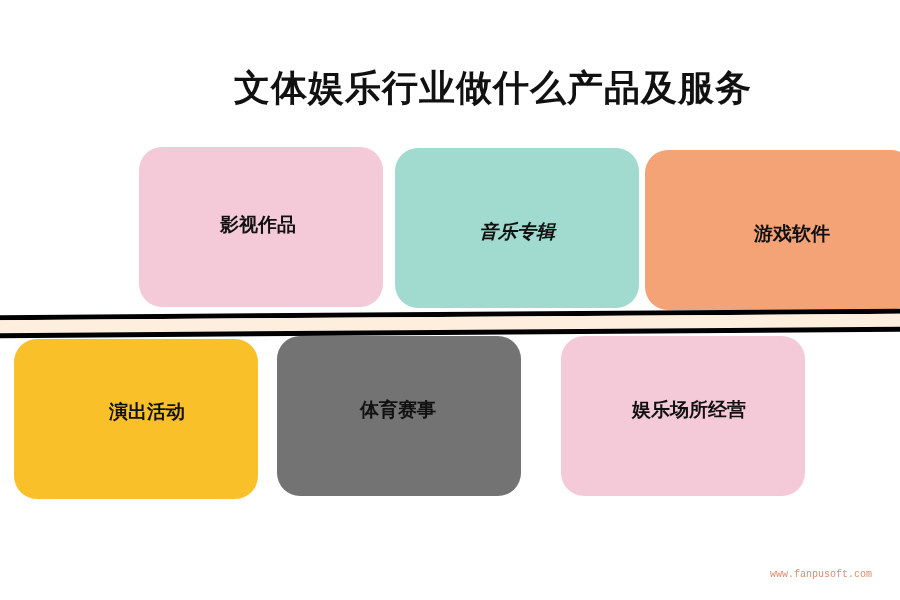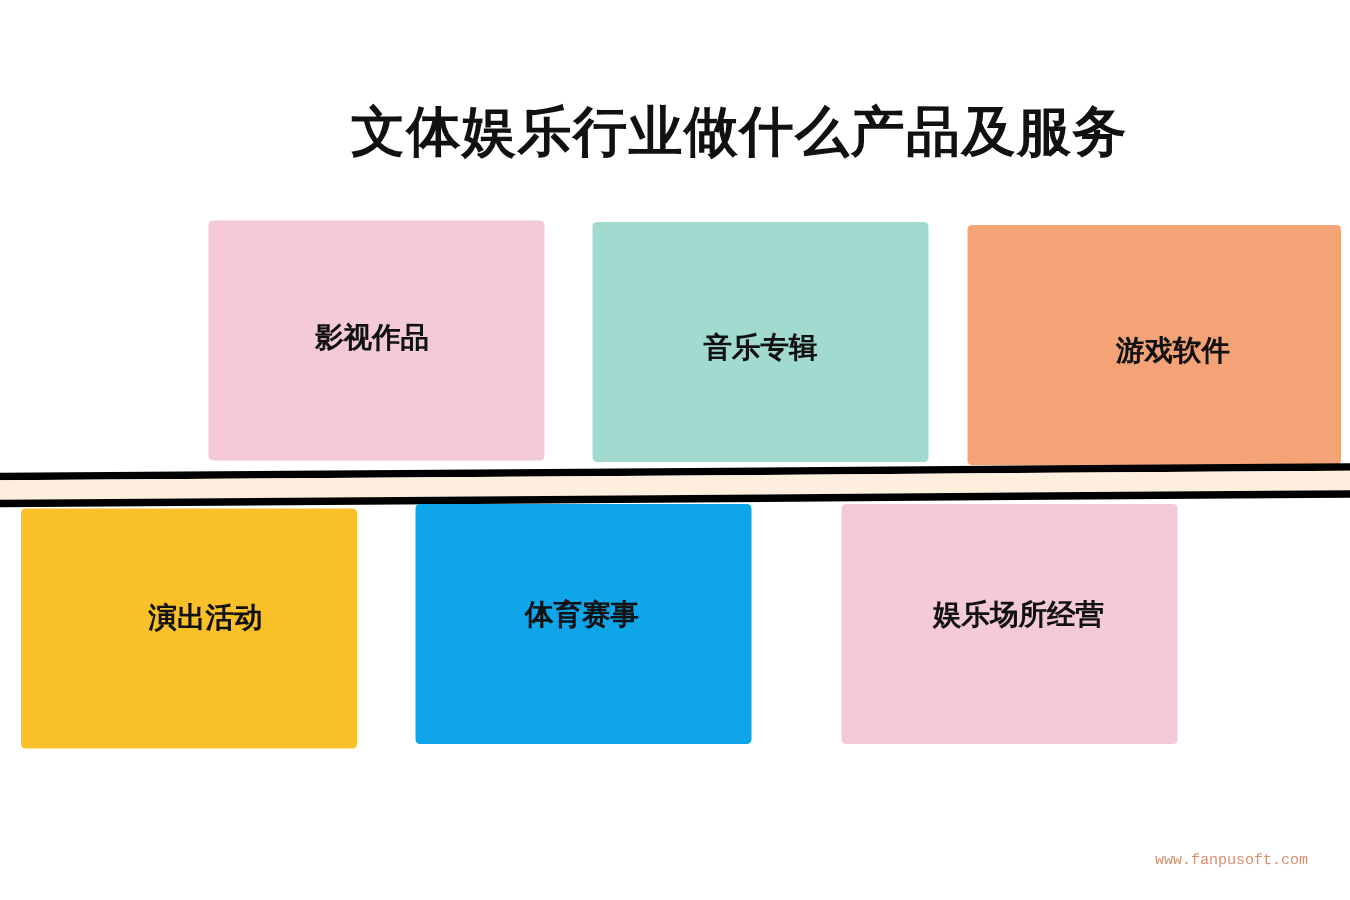--- a/index.html
+++ b/index.html
@@ -14,57 +14,57 @@
     letter-spacing: 1px;
   }
   .band {
     position: absolute; left: 0; top: 312px; width: 900px; height: 22px;
     transform: skewY(-0.4deg);
   }
   .band .line-top { position: absolute; left: 0; top: 0; width: 100%; height: 5px; background: #000; }
   .band .fill { position: absolute; left: 0; top: 5px; width: 100%; height: 13px; background: #fdeedd; }
   .band .line-bot { position: absolute; left: 0; top: 18px; width: 100%; height: 5px; background: #000; }
   .card {
-    position: absolute; width: 224px; height: 160px; border-radius: 3px;
+    position: absolute; width: 244px; height: 160px; border-radius: 23px;
     display: flex; align-items: center; justify-content: center;
     font-size: 19px; font-weight: bold; color: #111;
   }
   .card span { position: relative; }
   .logo {
     position: absolute; left: 768px; top: 553px; width: 125px; height: 42px;
   }
   .logo .row { display: flex; align-items: center; }
   .logo .brand { font-size: 20px; color: #5b6b80; margin-left: 4px; letter-spacing: 1px; }
   .logo .url { font-family: Liberation Mono, monospace; font-size: 10px; color: #d88e6c; margin-top: 16px; margin-left: 2px; }
 </style>
 </head>
 <body>
 
 <div class="title">文体娱乐行业做什么产品及服务</div>
 
 <div class="card" style="left:139px; top:147px; background:#f4cad8;">
   <span style="top:-2px; left:-3px;">影视作品</span>
 </div>
 <div class="card" style="left:395px; top:148px; background:#a1dbd0;">
-  <span style="top:4px;">音乐专辑</span>
+  <span style="top:4px;font-style:italic;">音乐专辑</span>
 </div>
 <div class="card" style="left:645px; top:150px; background:#f3a376;padding-left:25px;">
   <span style="top:4px;">游戏软件</span>
 </div>
 
 <div class="band">
   <div class="line-top"></div>
   <div class="fill"></div>
   <div class="line-bot"></div>
 </div>
 
 <div class="card" style="left:14px; top:339px; background:#f9c02a;">
   <span style="top:-7px; left:11px;">演出活动</span>
 </div>
-<div class="card" style="left:277px; top:336px; background:#0ea5e9;align-items:center;">
+<div class="card" style="left:277px; top:336px; background:#737373;align-items:center;">
   <span style="top:-6px; left:-1px;">体育赛事</span>
 </div>
 <div class="card" style="left:561px; top:336px; background:#f4cad8;">
   <span style="top:-6px; left:6px;">娱乐场所经营</span>
 </div>
 
 <div class="logo">
   <div class="url">www.fanpusoft.com</div>
 </div>
 

